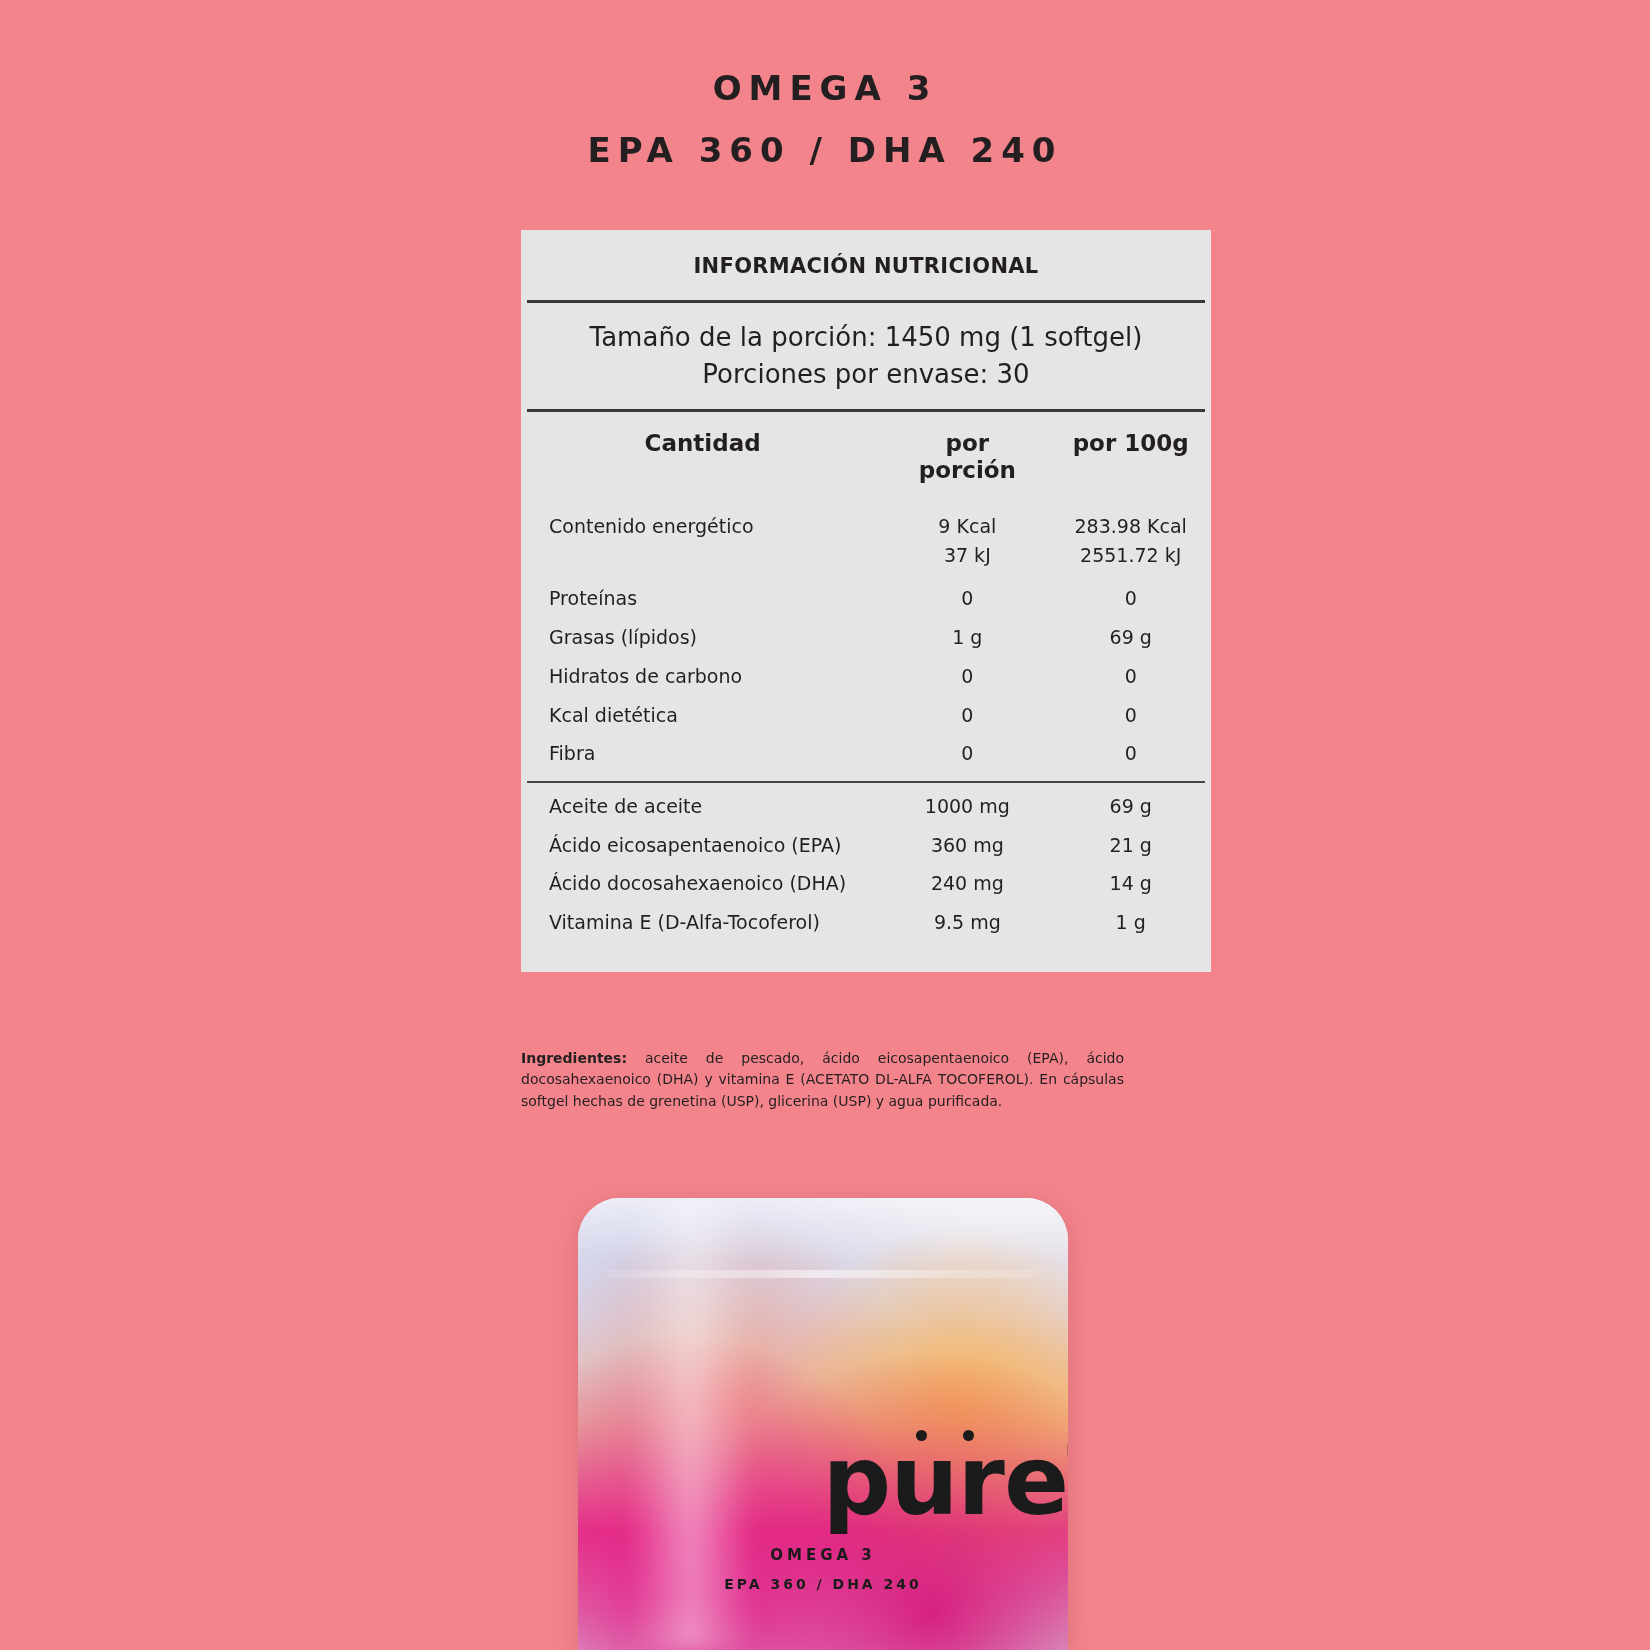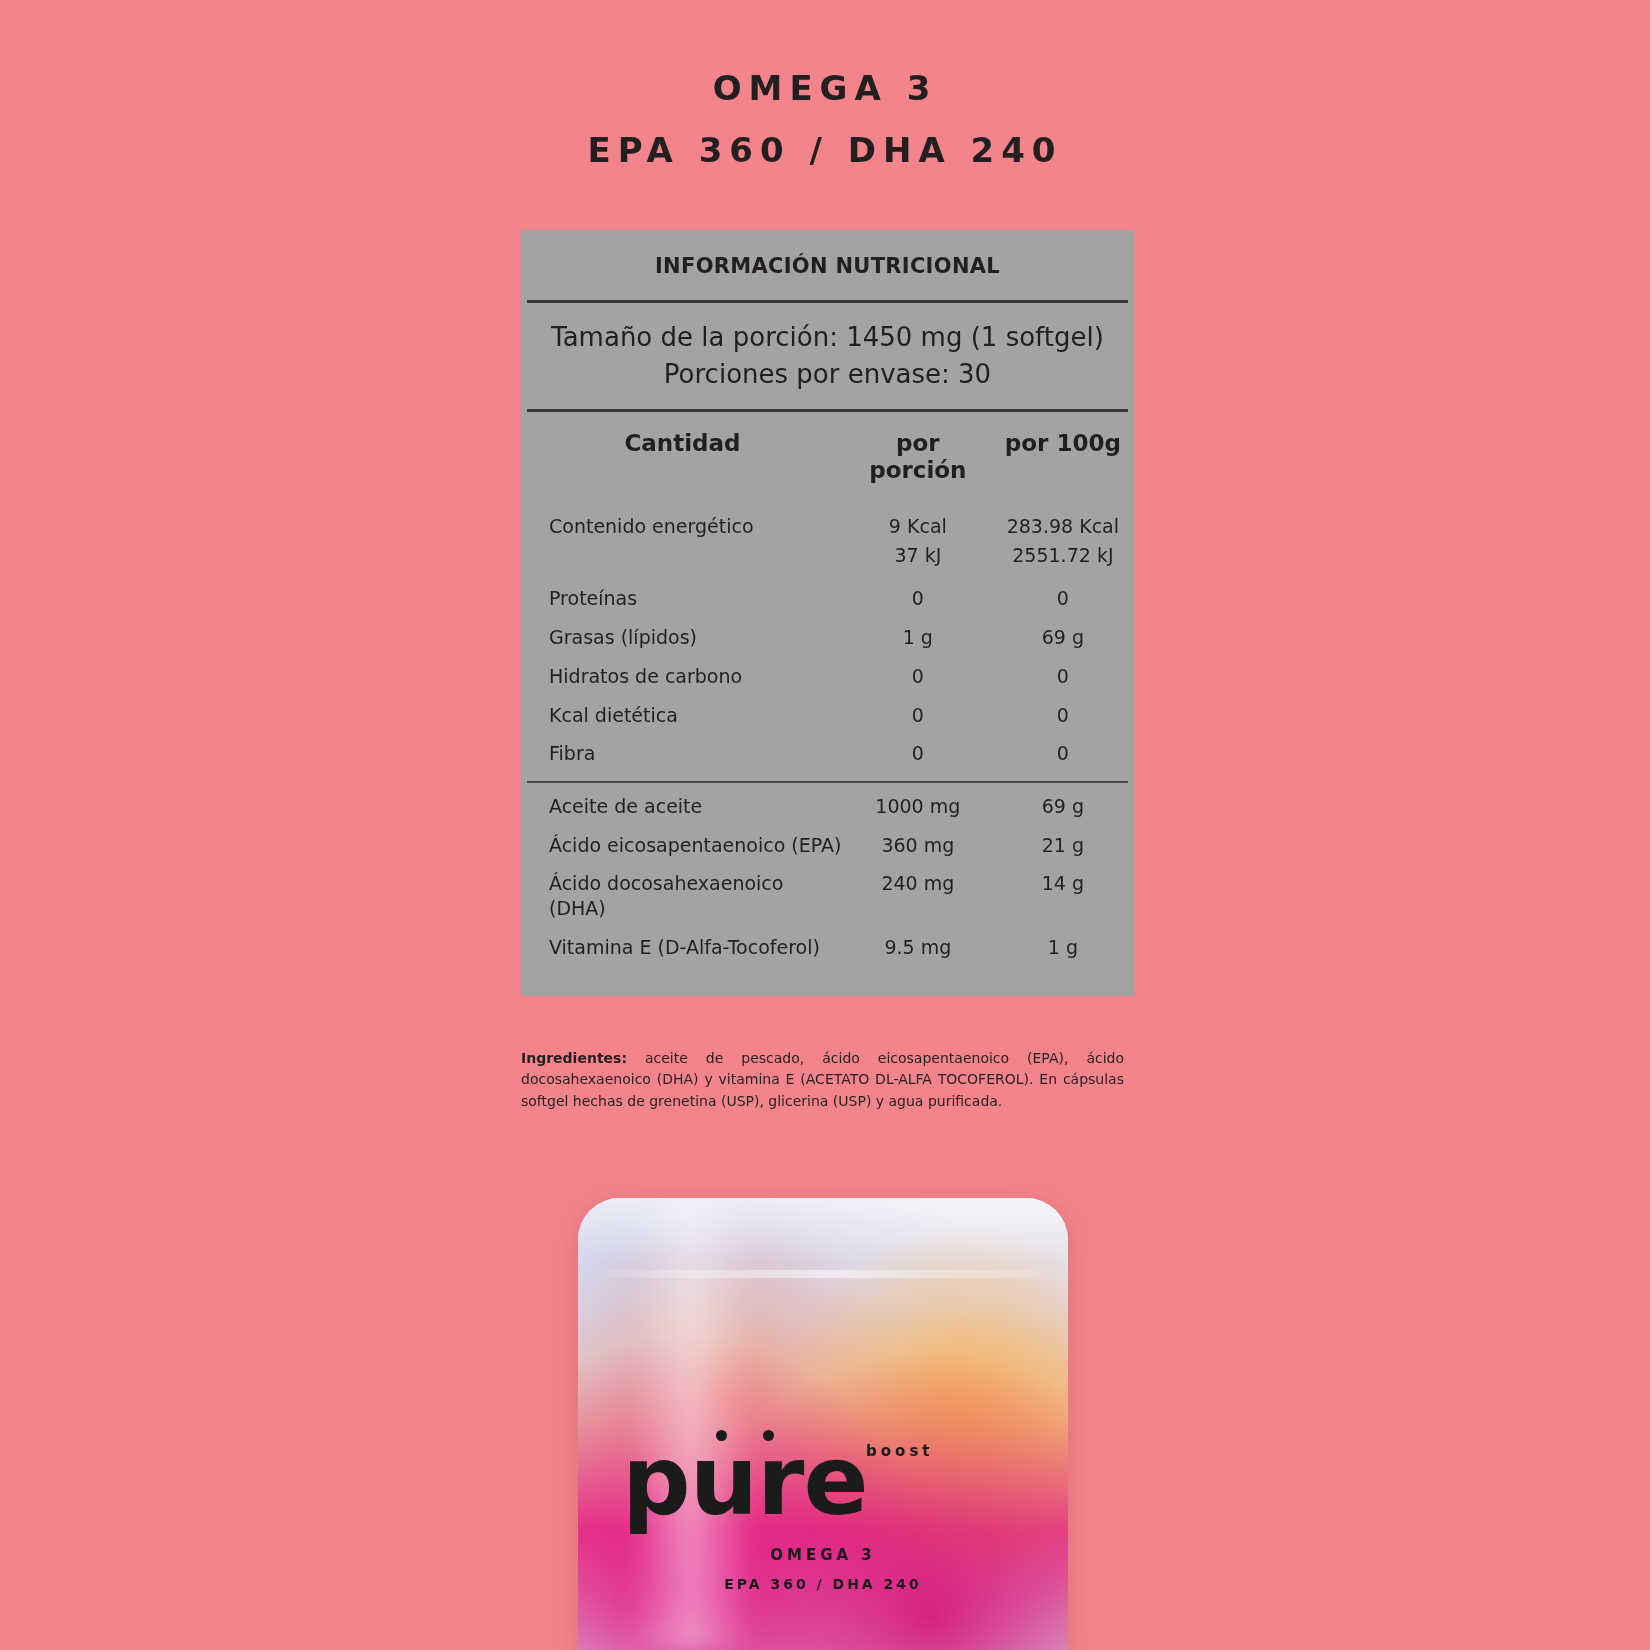--- a/index.html
+++ b/index.html
@@ -33,22 +33,22 @@
     color: #231f20;
   }
   .title-line-1 { font-size: 34px; margin-bottom: 22px; }
   .title-line-2 { font-size: 34px; }
 
   
   .panel {
     position: absolute;
     left: 521px;
     top: 230px;
-    width: 613px;
-    background: #a3a3a3;
+    width: 690px;
+    background: #e5e5e5;
   }
   .panel-header {
     text-align: center;
     font-size: 21px;
     font-weight: bold;
     padding: 24px 0 22px 0;
     letter-spacing: 0.3px;
   }
   .rule-thick {
     height: 3px;
@@ -152,23 +152,23 @@
     background: linear-gradient(90deg, rgba(255,255,255,0.1), rgba(255,255,255,0.55), rgba(255,255,255,0.1));
     border-radius: 4px;
   }
   .pouch-top-shine {
     position: absolute;
     left: 0; top: 0; right: 0; height: 14%;
     background: linear-gradient(180deg, rgba(255,255,255,0.55), rgba(255,255,255,0));
   }
   .brand {
     position: absolute;
-    left: 12px; right: 0;
+    left: 0; right: 0;
     top: 238px;
-    text-align: left;
+    text-align: right;
     margin-left: 32px;
   }
   .brand-word {
     position: relative;
     display: inline-block;
     font-size: 96px;
     line-height: 0.95;
     font-weight: bold;
     letter-spacing: -1px;
     color: #1b1b1b;

